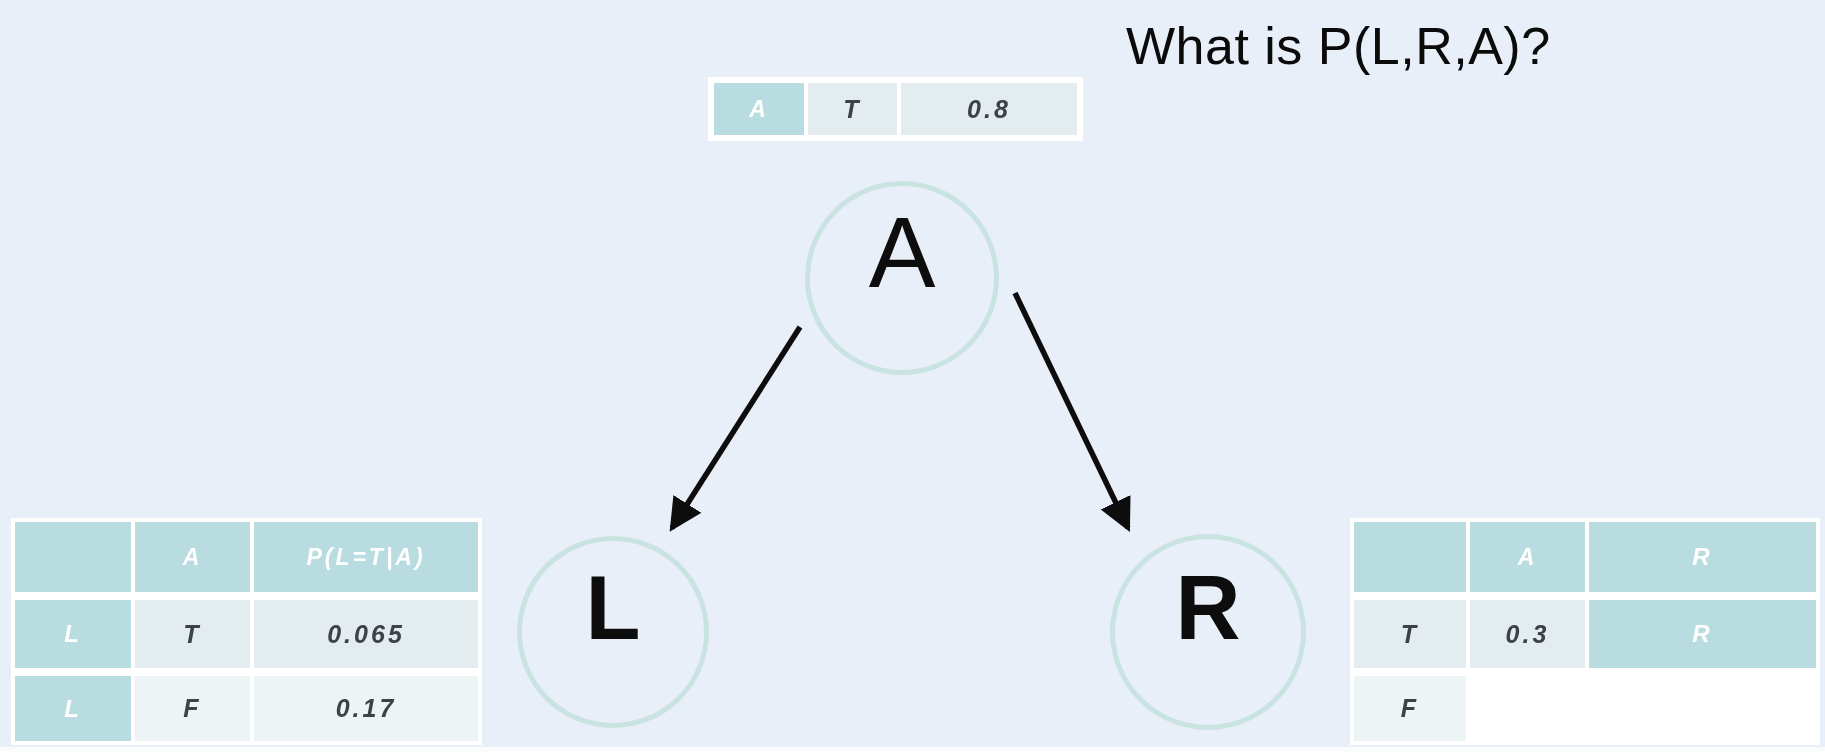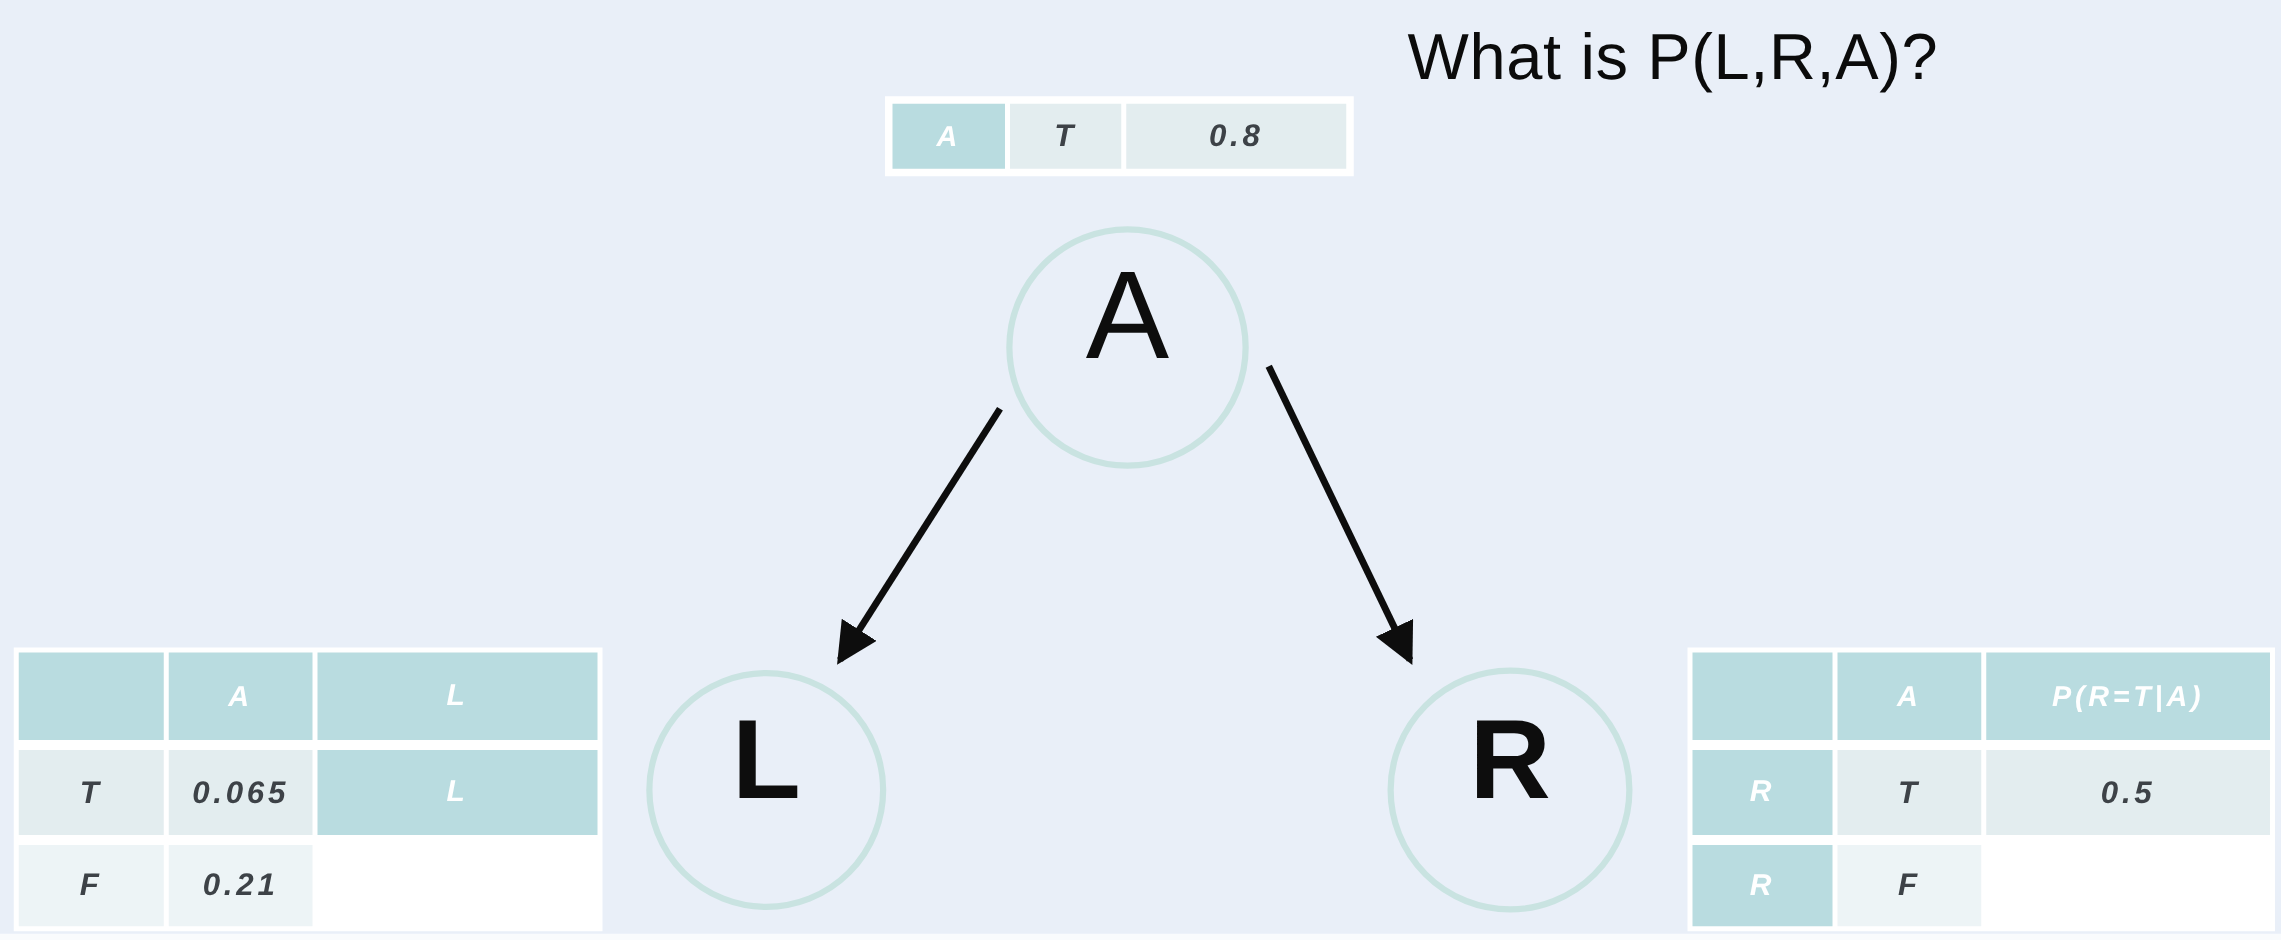--- a/index.html
+++ b/index.html
@@ -145,37 +145,37 @@
 
   <div class="ptable" id="table-prior-a">
     <div class="cell th">A</div>
     <div class="cell d1">T</div>
     <div class="cell d1">0.8</div>
   </div>
 
   <div class="ptable" id="table-cpt-l">
     <div class="cell th"></div>
     <div class="cell th">A</div>
+    <div class="cell th">P(L=T|A)</div>
 
     <div class="cell rowlabel">L</div>
     <div class="cell d1">T</div>
     <div class="cell d1">0.065</div>
 
     <div class="cell rowlabel">L</div>
     <div class="cell d2">F</div>
-    <div class="cell d2">0.21</div>
+    <div class="cell d2">0.17</div>
   </div>
 
   <div class="ptable" id="table-cpt-r">
     <div class="cell th"></div>
     <div class="cell th">A</div>
-    <div class="cell th">P(R=T|A)</div>
 
     <div class="cell rowlabel">R</div>
     <div class="cell d1">T</div>
-    <div class="cell d1">0.5</div>
+    <div class="cell d1">0.3</div>
 
     <div class="cell rowlabel">R</div>
     <div class="cell d2">F</div>
   </div>
 
   <div class="bottom-strip"></div>
 </div>
 
 </body></html>

